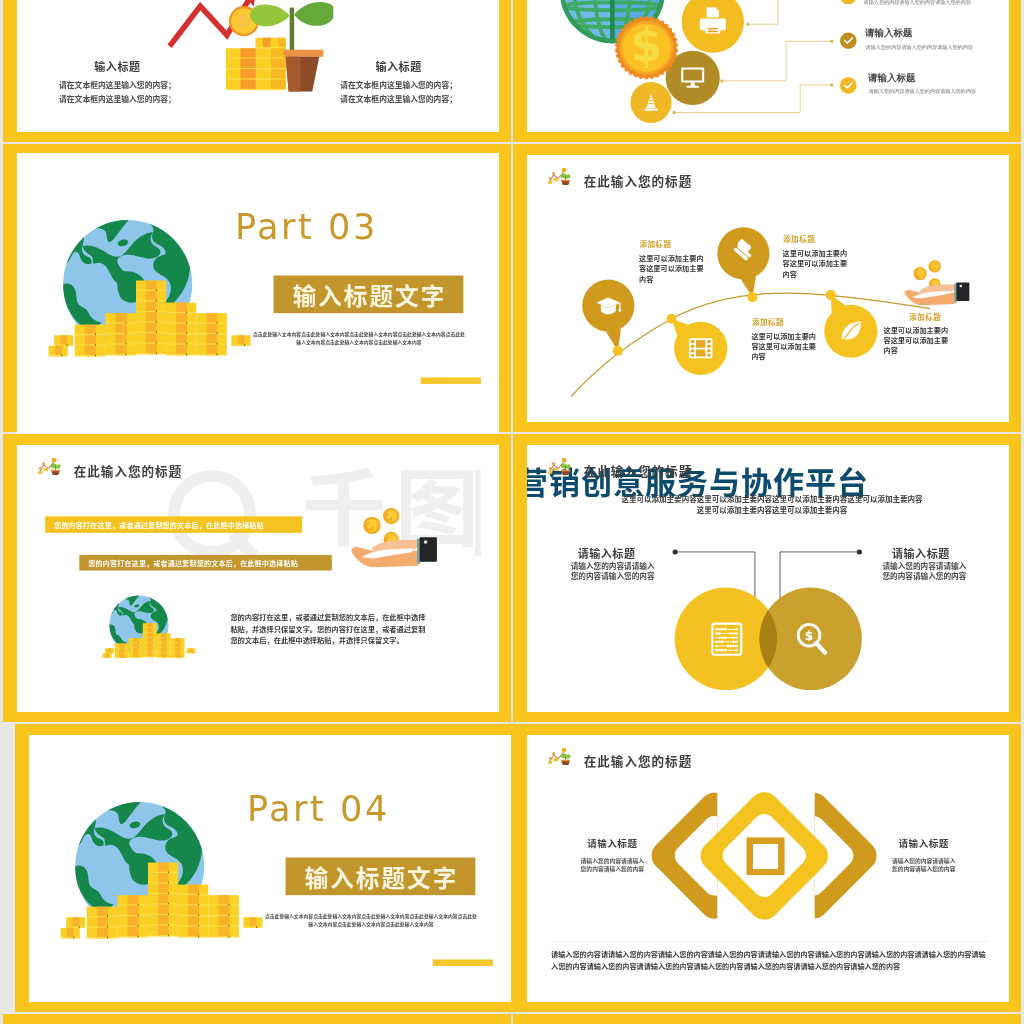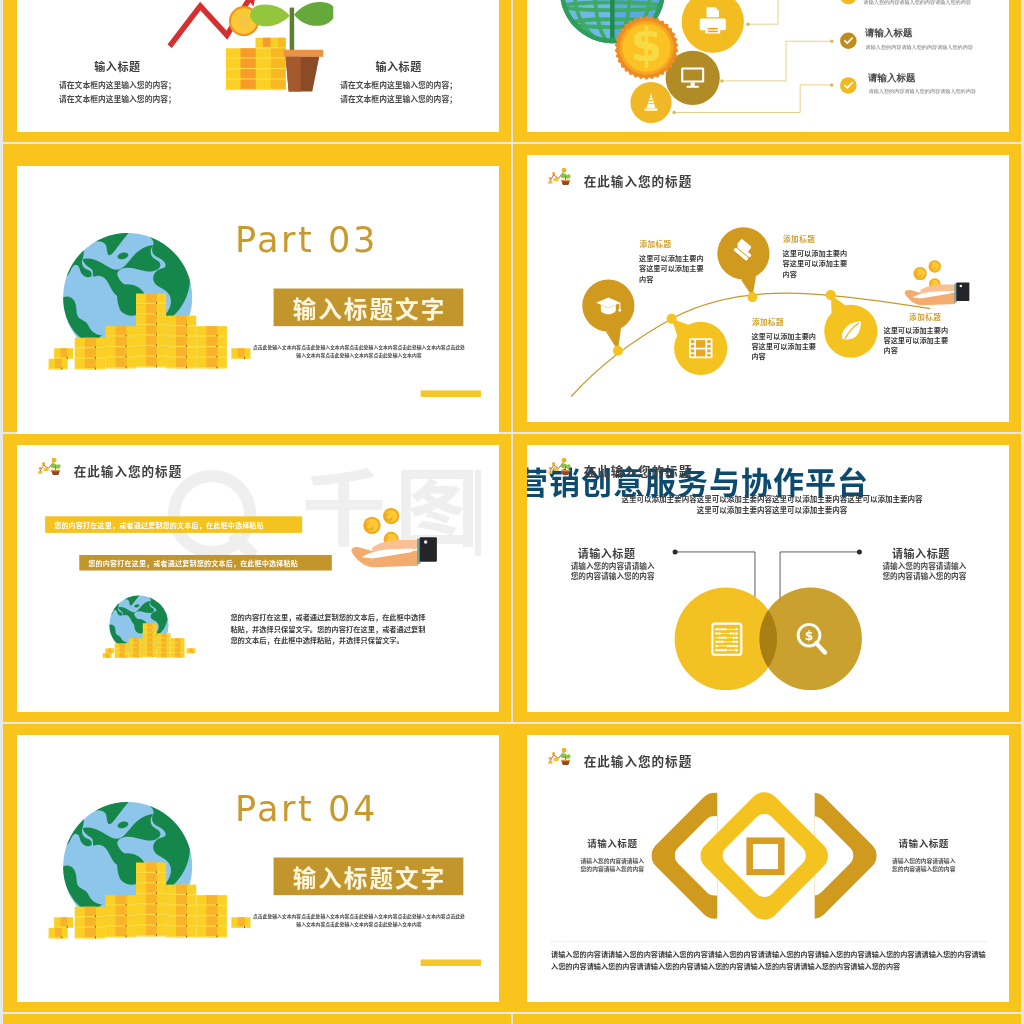--- a/index.html
+++ b/index.html
@@ -238,21 +238,21 @@
               </g>
             </g>
             <text x="679" y="430.5" font-size="19" font-weight="bold" fill="#4a4a4a" font-family="Liberation Sans">请输入标题</text>
             <text x="680.4" y="454.6" font-size="10.2" fill="#6e6e6e" font-family="Liberation Sans">请输入您的内容请输入您的内容请输入您的内容</text>
    </svg>
         </div>
   </div>
 </div>
 
 <div class="blk" style="left:3px;top:144px;width:508px;height:288px">
-  <div class="inner" style="left:14px;top:22px;width:482px;height:320px">
+  <div class="inner" style="left:14px;top:9px;width:482px;height:320px">
     <div class="s" id="sl3">
    <div class="abs" style="left:54.7px;top:129.9px">
             <svg viewBox="-60 -50 420 280" width="420" style="display:block">
    <defs>
     <clipPath id="ec1">
                   <circle cx="105.4" cy="81.9" r="128.5"></circle>
                 </clipPath>
    </defs>
    <circle cx="105.4" cy="81.9" r="128.5" fill="#8ec5ea"></circle>
    <g clip-path="url(#ec1)" fill="#16874a">
@@ -940,21 +940,21 @@
             </g>
    </svg>
    <div class="s6-t" style="left:101px;top:200px">请输入标题</div>
    <div class="s6-d" style="left:87px;top:230px;width:172px">请输入您的内容请请输入您的内容请输入您的内容</div>
    <div class="s6-t" style="left:727px;top:200px">请输入标题</div>
    <div class="s6-d" style="left:708px;top:230px;width:172px">请输入您的内容请请输入您的内容请输入您的内容</div>
         </div>
   </div>
 </div>
 
-<div class="blk" style="left:3px;top:724px;width:580px;height:288px">
+<div class="blk" style="left:15px;top:724px;width:580px;height:288px">
   <div class="inner" style="left:14px;top:11px;width:482px;height:267px">
     <div class="s" id="sl7">
    <div class="abs" style="left:54.7px;top:129.9px">
             <svg viewBox="-60 -50 420 280" width="420" style="display:block">
    <defs>
     <clipPath id="ec2">
                   <circle cx="105.4" cy="81.9" r="128.5"></circle>
                 </clipPath>
    </defs>
    <circle cx="105.4" cy="81.9" r="128.5" fill="#8ec5ea"></circle>

